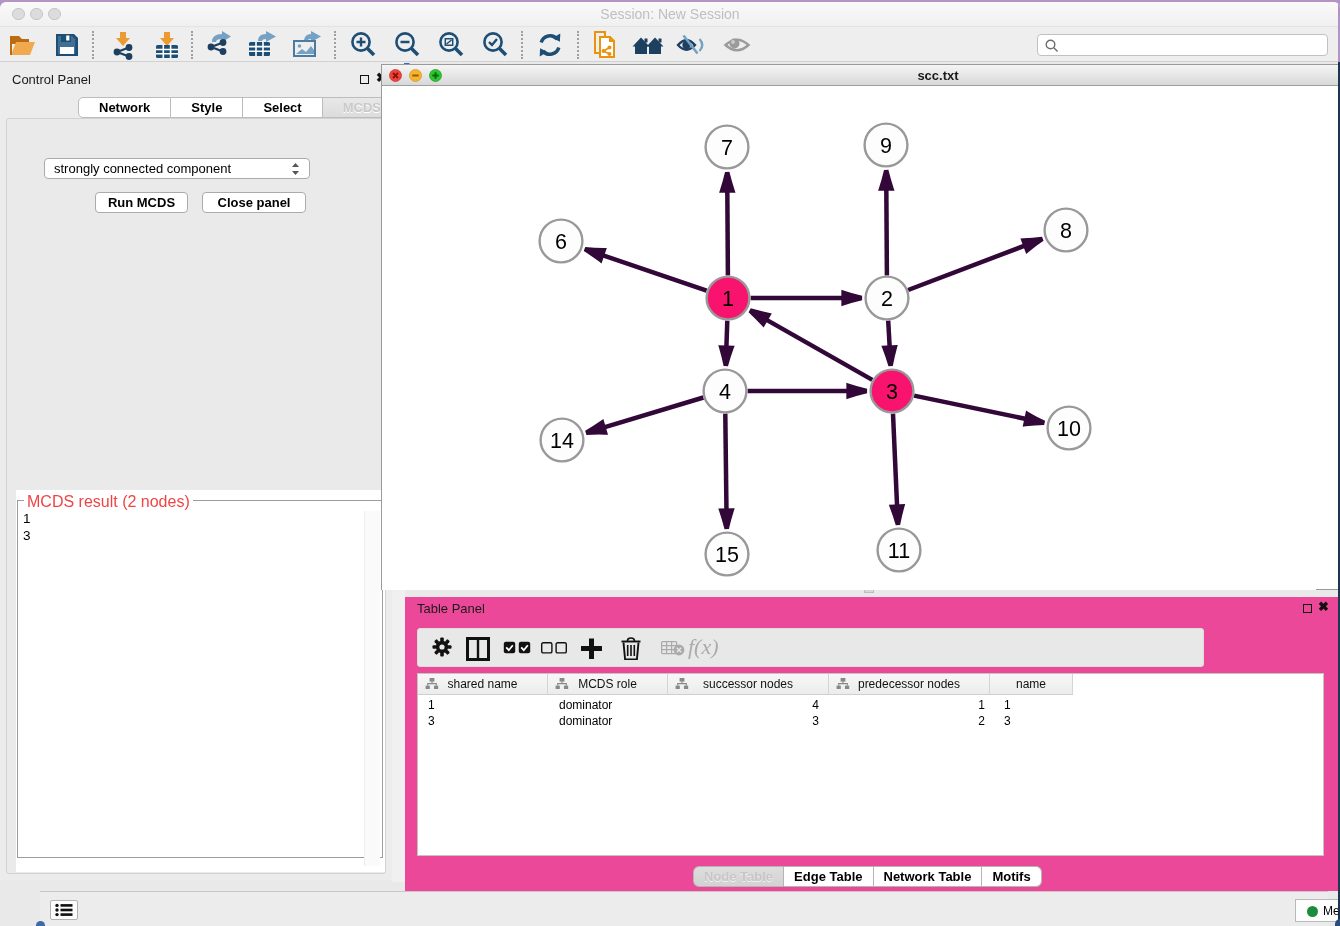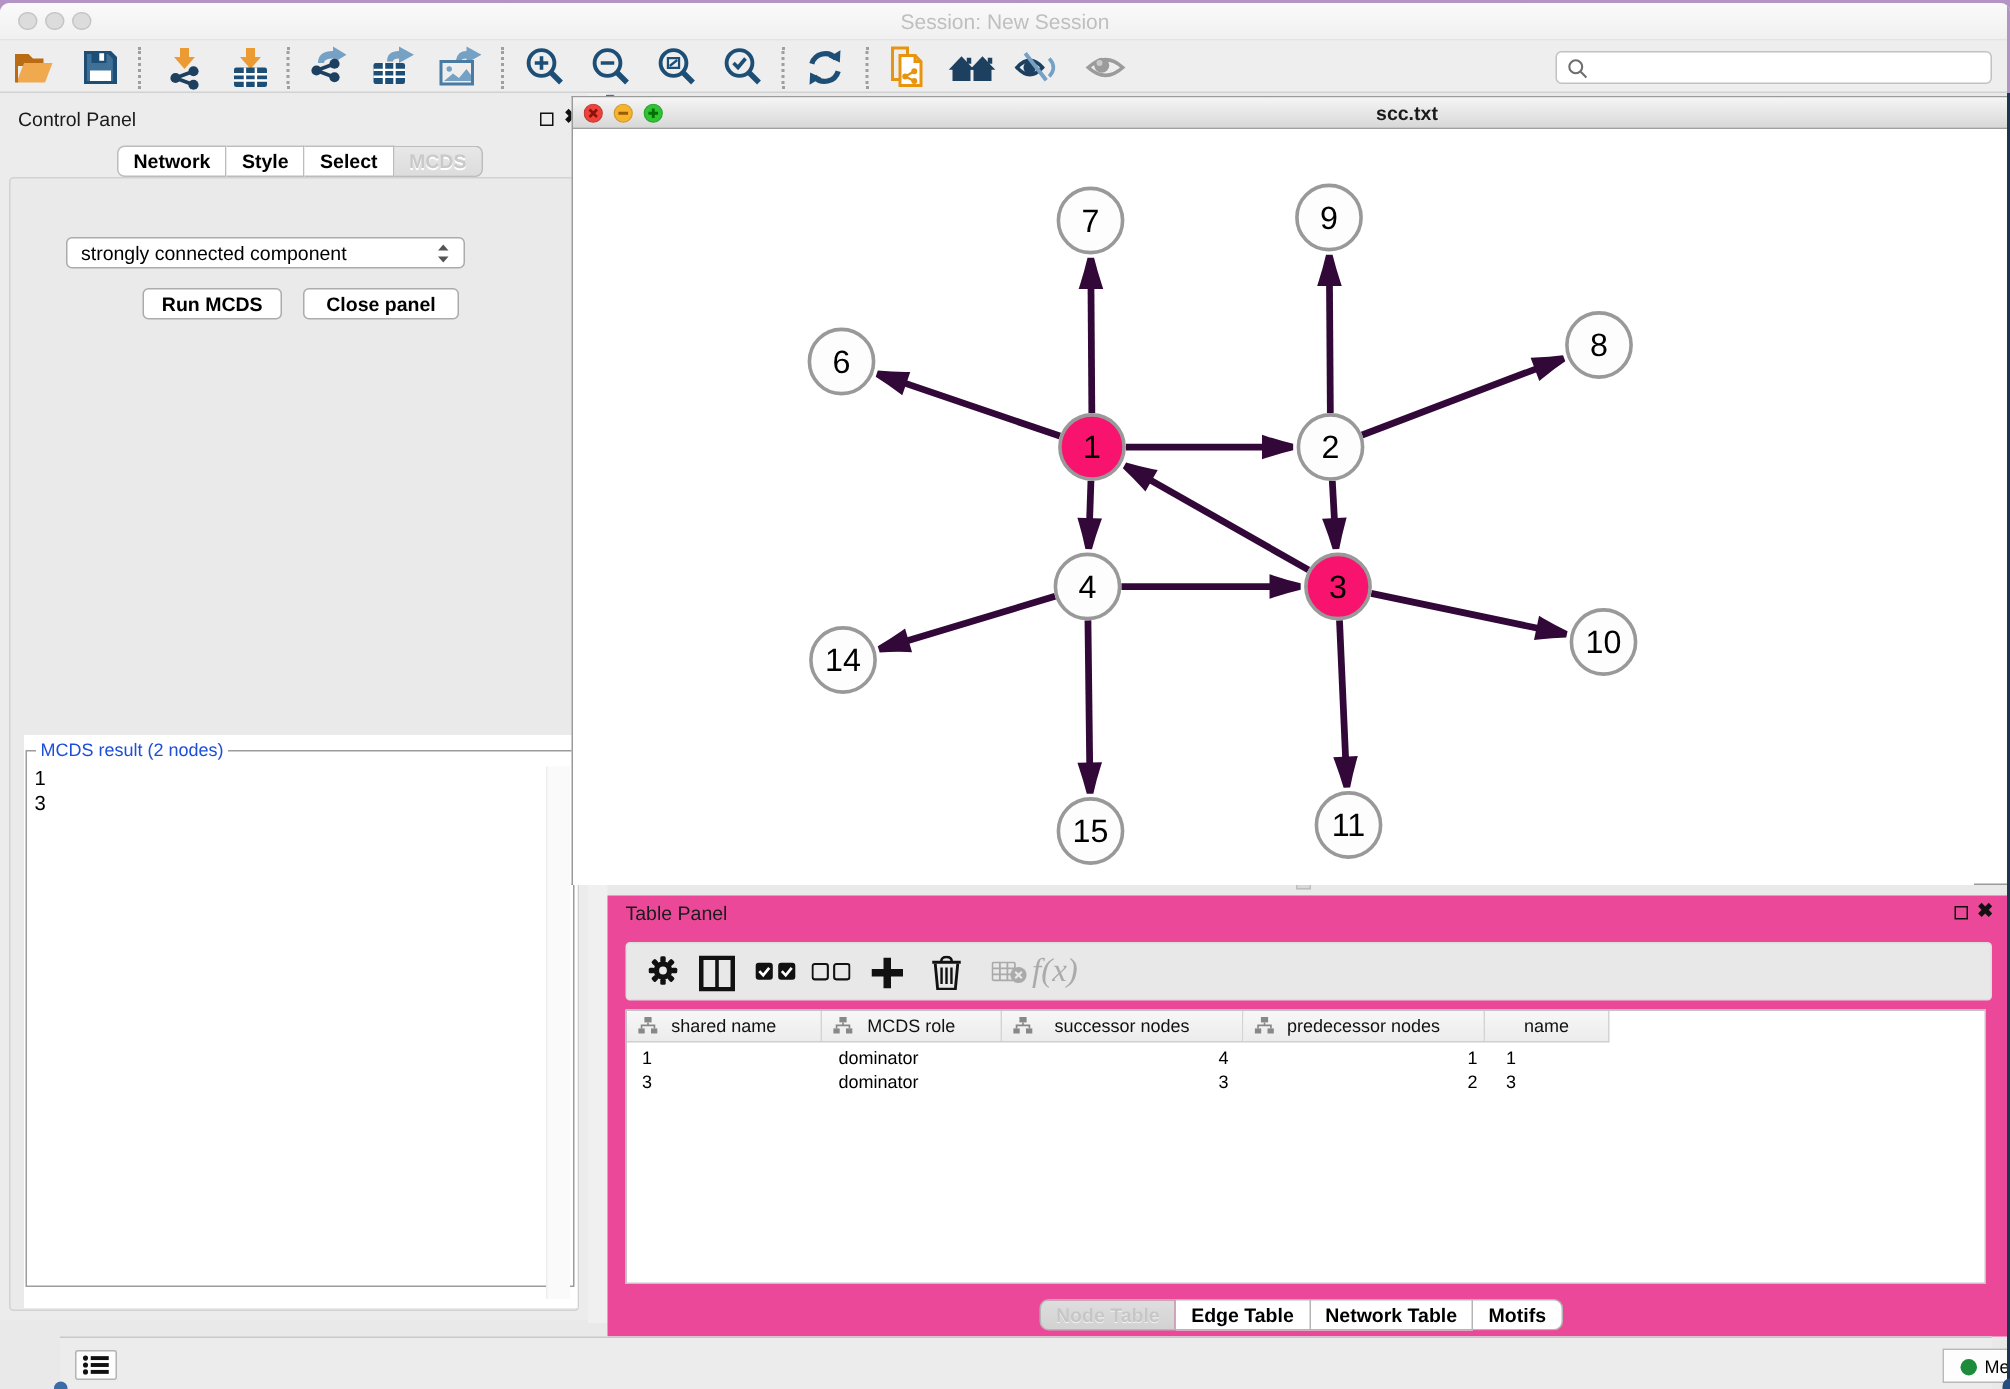--- a/index.html
+++ b/index.html
@@ -15,42 +15,42 @@
 #toolbar { position:absolute; left:0; top:25px; width:1340px; height:35px; background:#efeeee; border-bottom:1px solid #d2d1d1; }
 .tbi { position:absolute; top:3px; height:30px; }
 .tbsep { position:absolute; top:4px; height:28px; width:0; border-left:2px dotted #9f9f9f; }
 #searchbox { position:absolute; left:1037px; top:7px; width:291px; height:22px; background:#fff; border:1px solid #c2c1c1; border-radius:4px; }
 
 #cpanel { position:absolute; left:0; top:60px; width:392px; height:818px; background:#ececec; }
 #cp-head { position:absolute; left:12px; top:10px; font-size:13px; color:#1a1a1a; }
 #cp-max { position:absolute; left:360px; top:13px; width:9px; height:9px; border:1.5px solid #111; }
 #cp-close { position:absolute; left:376px; top:8px; font-size:13px; font-weight:bold; color:#111; }
 .tabrow { position:absolute; top:35px; height:21px; display:flex; }
-.tab { height:21px; font-size:13px; font-weight:bold; line-height:20px; padding:0 10px; background:#fff; border:1px solid #bcbcbc; border-left:none; color:#000; }
+.tab { height:21px; font-size:13px; font-weight:bold; line-height:20px; padding:0 20px; background:#fff; border:1px solid #bcbcbc; border-left:none; color:#000; }
 .tab.first { border-left:1px solid #bcbcbc; border-radius:5px 0 0 5px; }
 .tab.last { border-radius:0 5px 5px 0; }
 .tab.sel { background:linear-gradient(#e8e8e8,#dcdcdc); color:#c9c9c9; text-shadow:0 1px 0 #fff; }
 #cp-content { position:absolute; left:6px; top:56px; width:380px; height:756px; background:#eaeaea; border:1px solid #d2d2d2; border-radius:3px; }
 #opt-label { position:absolute; top:76px; width:392px; text-align:center; font-size:13px; font-weight:bold; color:#000; }
 #cp-select { position:absolute; left:44px; top:96px; width:266px; height:21px; background:#fff; border:1px solid #ababab; border-radius:4px; font-size:13px; line-height:19px; padding-left:9px; color:#000; }
 .btn { position:absolute; height:21px; background:#fff; border:1px solid #ababab; border-radius:4px; font-size:13px; font-weight:bold; text-align:center; line-height:19px; color:#000; }
 #fieldset { position:absolute; left:16px; top:428px; width:369px; height:382px; background:#fff; }
 #fs-border { position:absolute; left:1px; top:10px; width:366px; height:358px; border:1px solid #9c9c9c; }
-#fs-legend { position:absolute; left:8px; top:3px; background:#fff; padding:0 3px; font-size:12px; color:#1d4ed8; }
+#fs-legend { position:absolute; left:8px; top:3px; background:#fff; padding:0 3px; font-size:16px; color:#ef4444; }
 #fs-scroll { position:absolute; left:348px; top:21px; width:16px; height:355px; background:#fafafa; border-left:1px solid #ededed; }
 .fs-item { position:absolute; left:7px; font-size:13.5px; font-family:"Liberation Sans",sans-serif; color:#000; }
 
 #netwin { position:absolute; left:381px; top:62px; width:1113px; height:526px; border:1px solid #9a9a9a; border-right:none; background:#fff; }
 #net-titlebar { position:absolute; left:0; top:0; width:100%; height:21px; background:linear-gradient(#f5f5f5,#d8d8d8); border-bottom:1px solid #9f9f9f; }
 #net-title { position:absolute; width:100%; top:3px; text-align:center; font-size:13px; font-weight:700; color:#1a1a1a; }
 #net-canvas { position:absolute; left:0; top:22px; width:934px; height:503px; background:#fff; }
 
 #tpanel { position:absolute; left:405px; top:595px; width:935px; height:294px; background:#ec4899; }
 #tp-head { position:absolute; left:12px; top:4px; font-size:13px; color:#1a1a1a; }
-#tp-toolbar { position:absolute; left:12px; top:31px; width:911px; height:39px; background:#e9e8e8; border:1px solid #dddddd; border-radius:3px; }
+#tp-toolbar { position:absolute; left:12px; top:31px; width:787px; height:39px; background:#e9e8e8; border:1px solid #dddddd; border-radius:3px; }
 #tp-table { position:absolute; left:12px; top:76px; width:907px; height:183px; background:#fff; border:1px solid #c4c4c4; }
 .th { position:absolute; top:0; height:21px; background:linear-gradient(#f7f7f7,#ececec); border-right:1px solid #d4d4d4; border-bottom:1px solid #cfcfcf; font-size:12px; color:#111; text-align:center; line-height:20px; }
 .hico { position:absolute; left:7px; top:3px; width:14px; height:14px; }
 .td { position:absolute; font-size:12px; color:#000; height:16px; line-height:16px; }
 #tp-tabs { position:absolute; top:269px; left:288px; display:flex; }
 .btab { height:21px; font-size:13px; font-weight:600; line-height:20px; padding:0 10px; background:#fff; border:1px solid #b5b5b5; border-left:none; color:#000; }
 
 #statusbar { position:absolute; left:0; top:889px; width:1288px; height:35px; background:#ececec; border-top:1px solid #c8c8c8;margin-left:40px; }
 #sb-left { position:absolute; left:10px; top:8px; width:28px; height:20px; background:#fdfdfd; border:1px solid #b3b3b3; border-radius:2px; }
 #sb-mem { position:absolute; left:1255px; top:7px; width:73px; height:23px; background:#fdfdfd; border:1px solid #b9b9b9; font-size:12.5px; }

